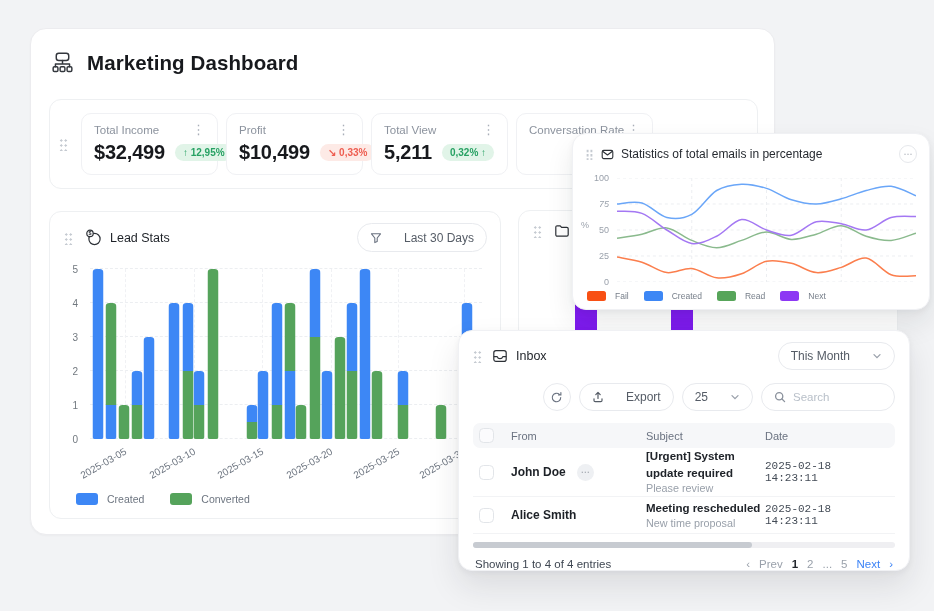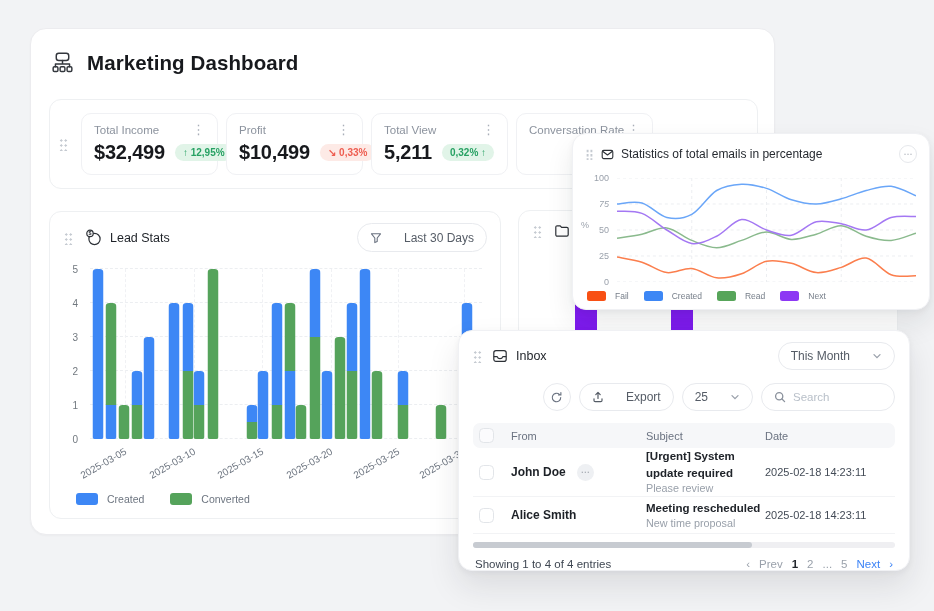--- a/index.html
+++ b/index.html
@@ -105,21 +105,21 @@
   .col-cb { width:32px; flex:none; display:flex; align-items:center; }
   .col-from { width:135px; flex:none; display:flex; align-items:center; gap:11px; }
   .col-subject { flex:1; }
   .col-date { width:124px; flex:none; }
   .th { font-size:11px; color:#6a7280; }
   .from-name { font-size:12px; font-weight:700; color:#1d2127; }
   .row-menu { width:17px; height:17px; border-radius:50%; background:#eef0f3; color:#7b828c;
     font-size:9px; display:flex; align-items:center; justify-content:center; cursor:pointer; }
   .subj-main { font-size:11.5px; font-weight:700; color:#20242a; line-height:1.45; }
   .subj-sub { font-size:10.8px; color:#99a0aa; line-height:1.4; }
-  .date-text { font-size:11px; color:#434b56; }
+  .date-text { font-size:11px; color:#434b56;font-family:Liberation Mono, monospace; }
   .h-scroll { margin:8px 14px 0 14px; height:6px; border-radius:3px; background:#efeff2; position:relative; }
   .h-thumb { position:absolute; left:0; top:0; height:6px; width:66%; border-radius:3px; background:#c7cbd1; cursor:pointer; }
   .inbox-footer { display:flex; align-items:center; justify-content:space-between; padding:10px 16px 0 16px; }
   .footer-summary { font-size:11.5px; color:#3f4752; }
   .pagination { display:flex; align-items:center; gap:9px; font-size:11.5px; }
   .pg { color:#9aa1ab; cursor:pointer; }
   .pg.current { color:#23272d; font-weight:700; }
   .pg.accent { color:#3c83f6; }
 </style>
 </head>

